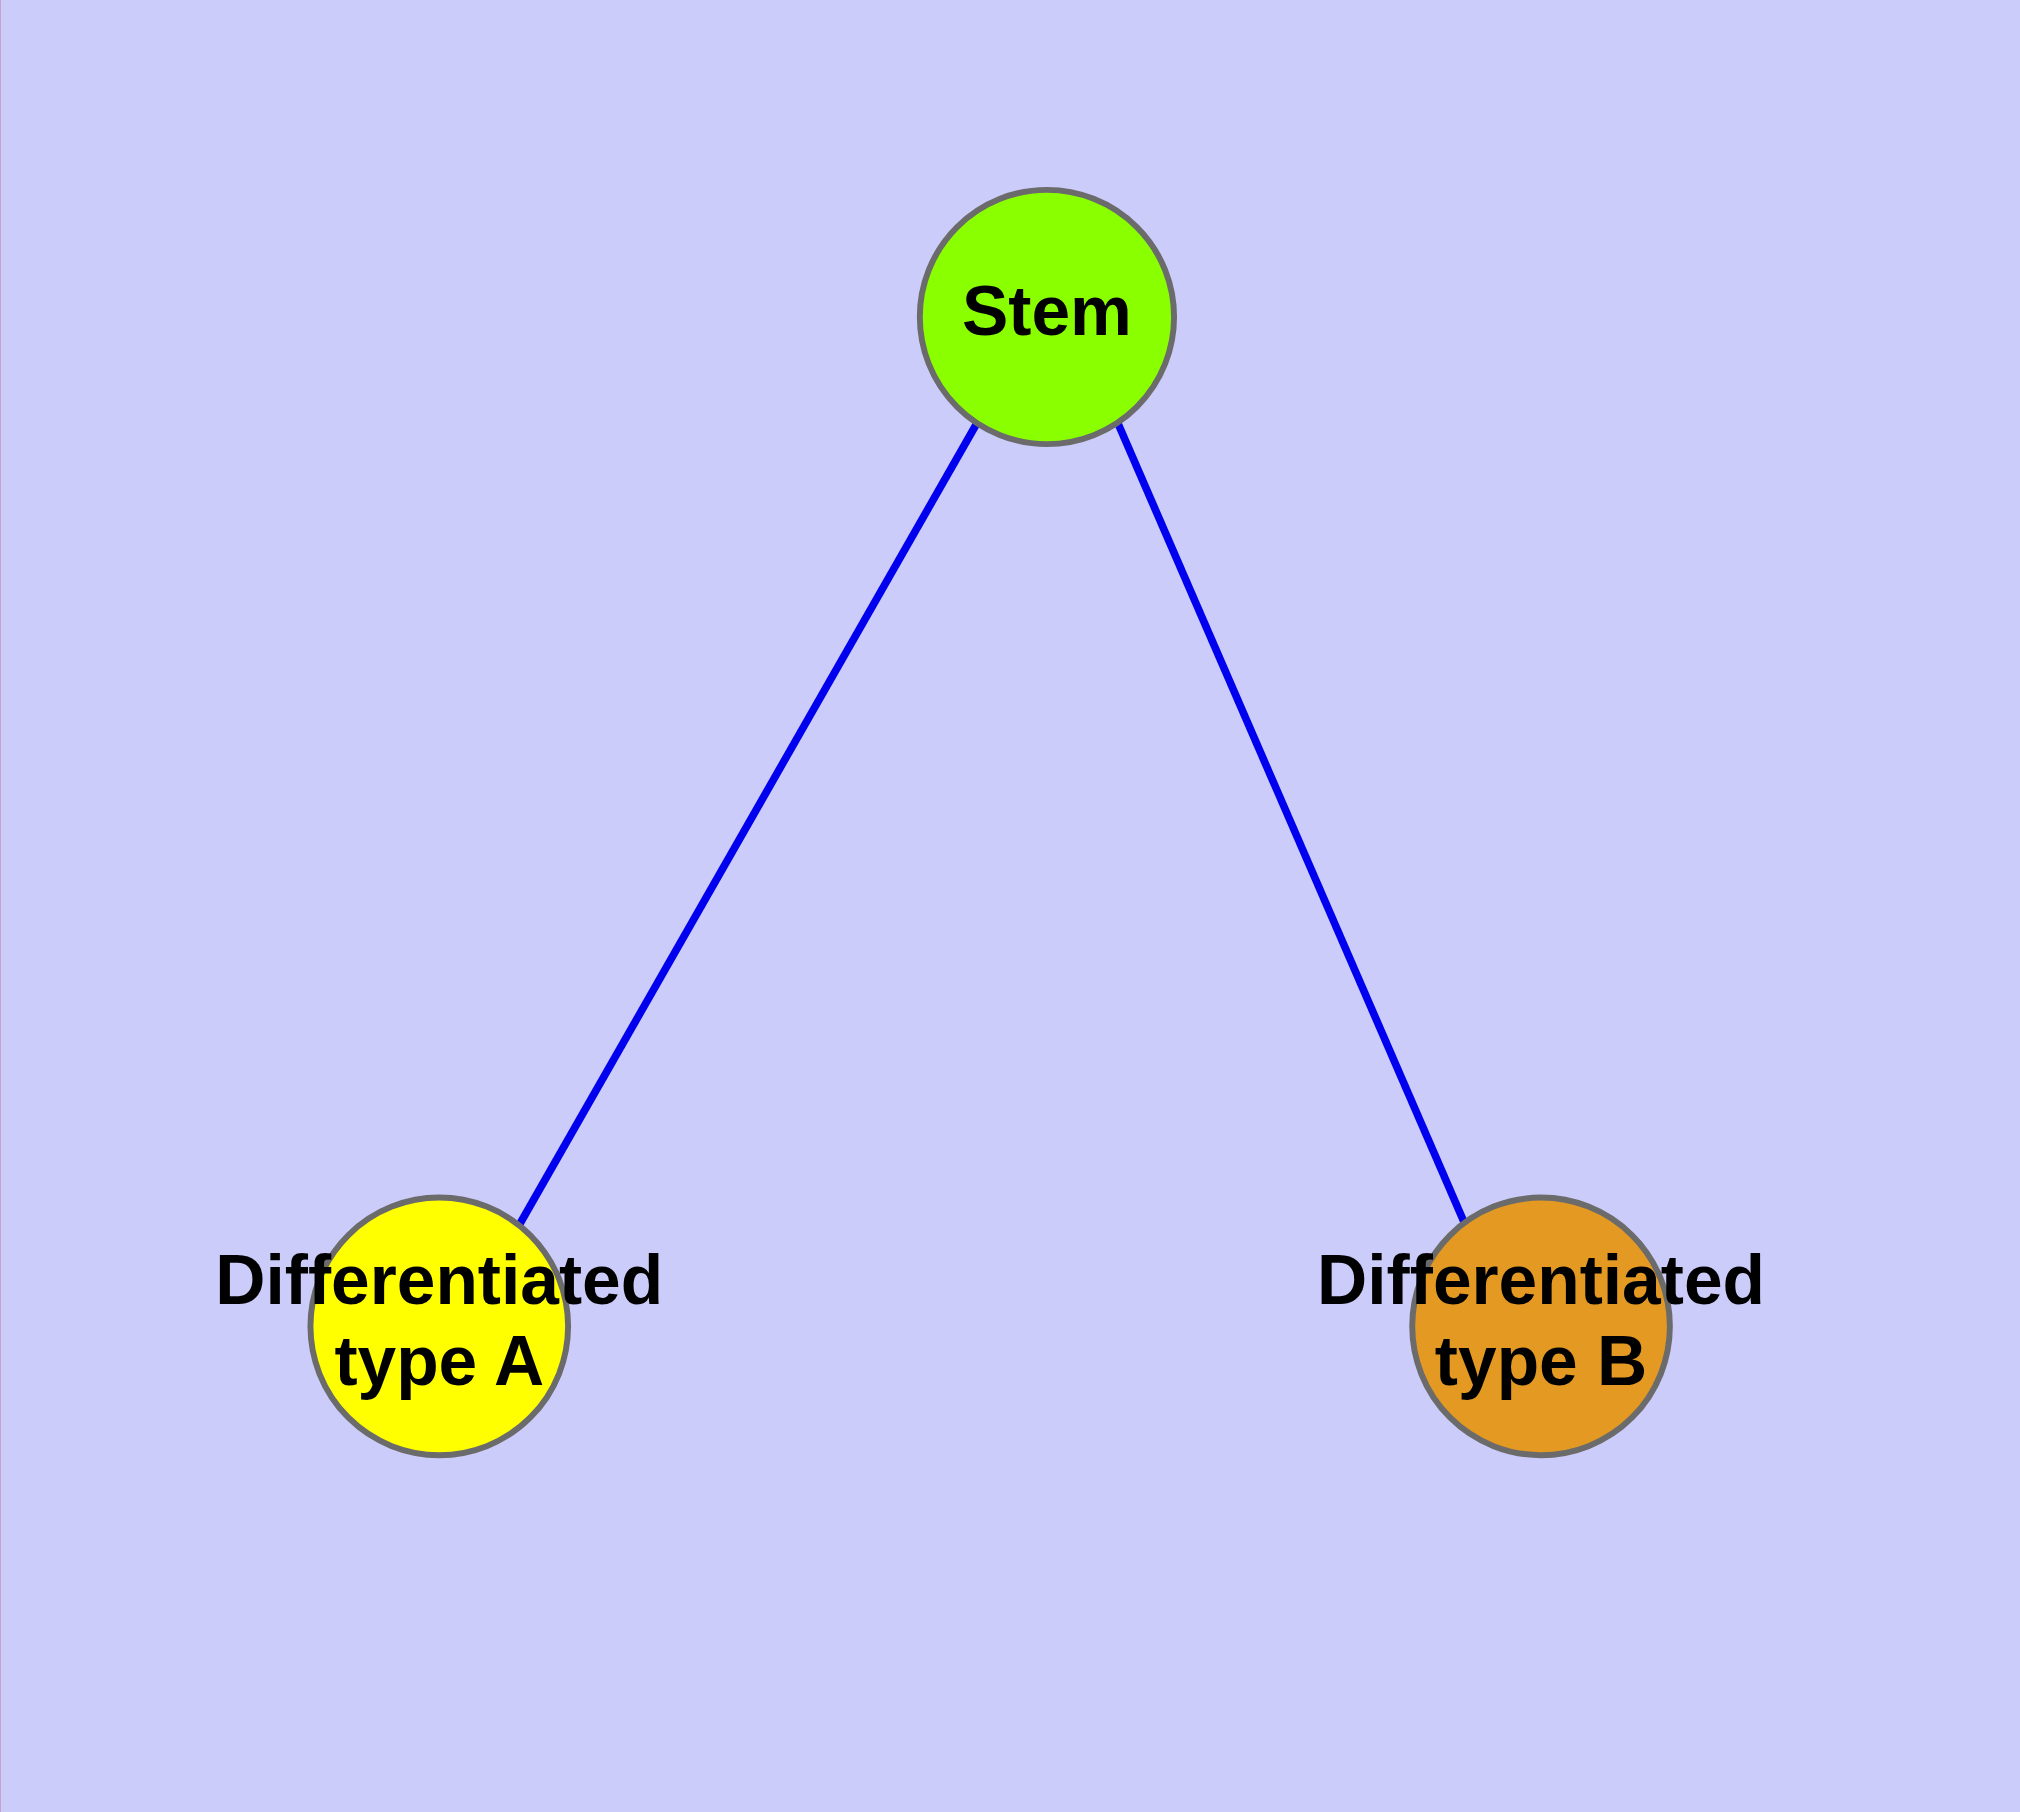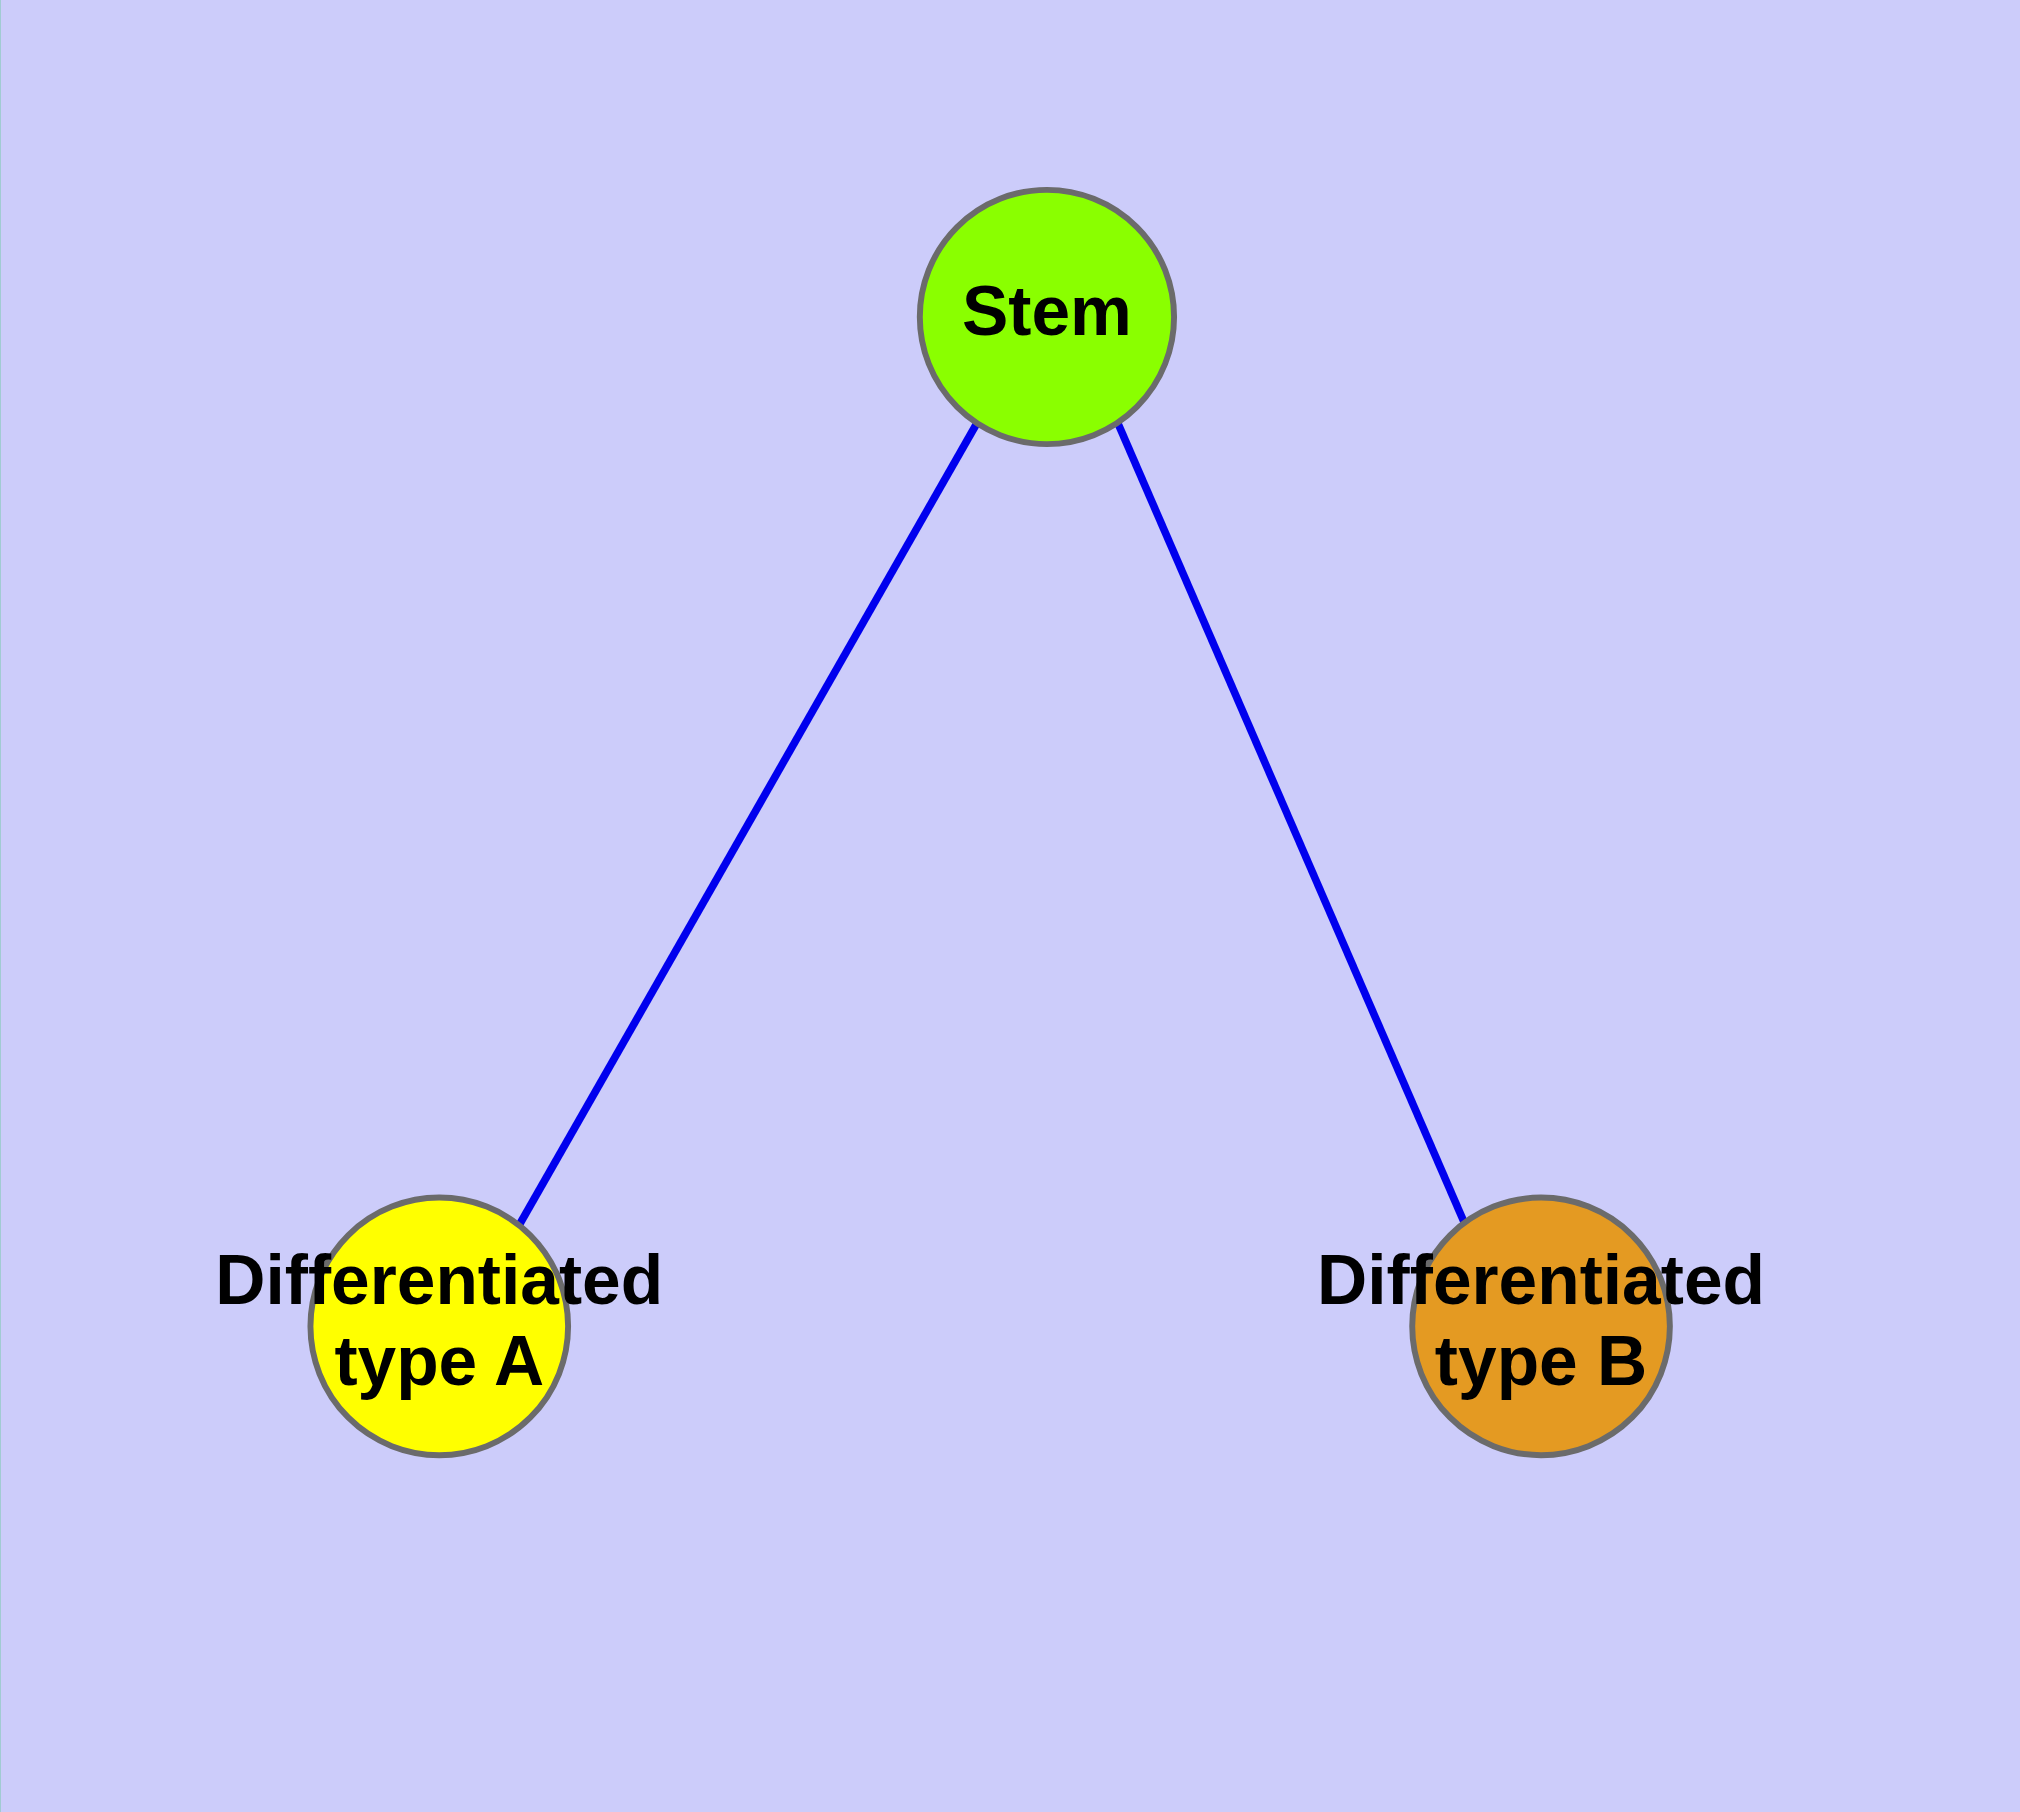--- a/index.html
+++ b/index.html
@@ -10,21 +10,21 @@
     height: 1812px;
     overflow: hidden;
   }
   body {
     font-family: "Liberation Sans", sans-serif;
   }
   #graph-canvas {
     position: relative;
     width: 2021px;
     height: 1812px;
-    background: #22c55e;
+    background: #be185d;
   }
   #graph-svg {
     position: absolute;
     top: 0;
     left: 0;
     width: 2021px;
     height: 1812px;
     display: block;
   }
   .node-circle {

